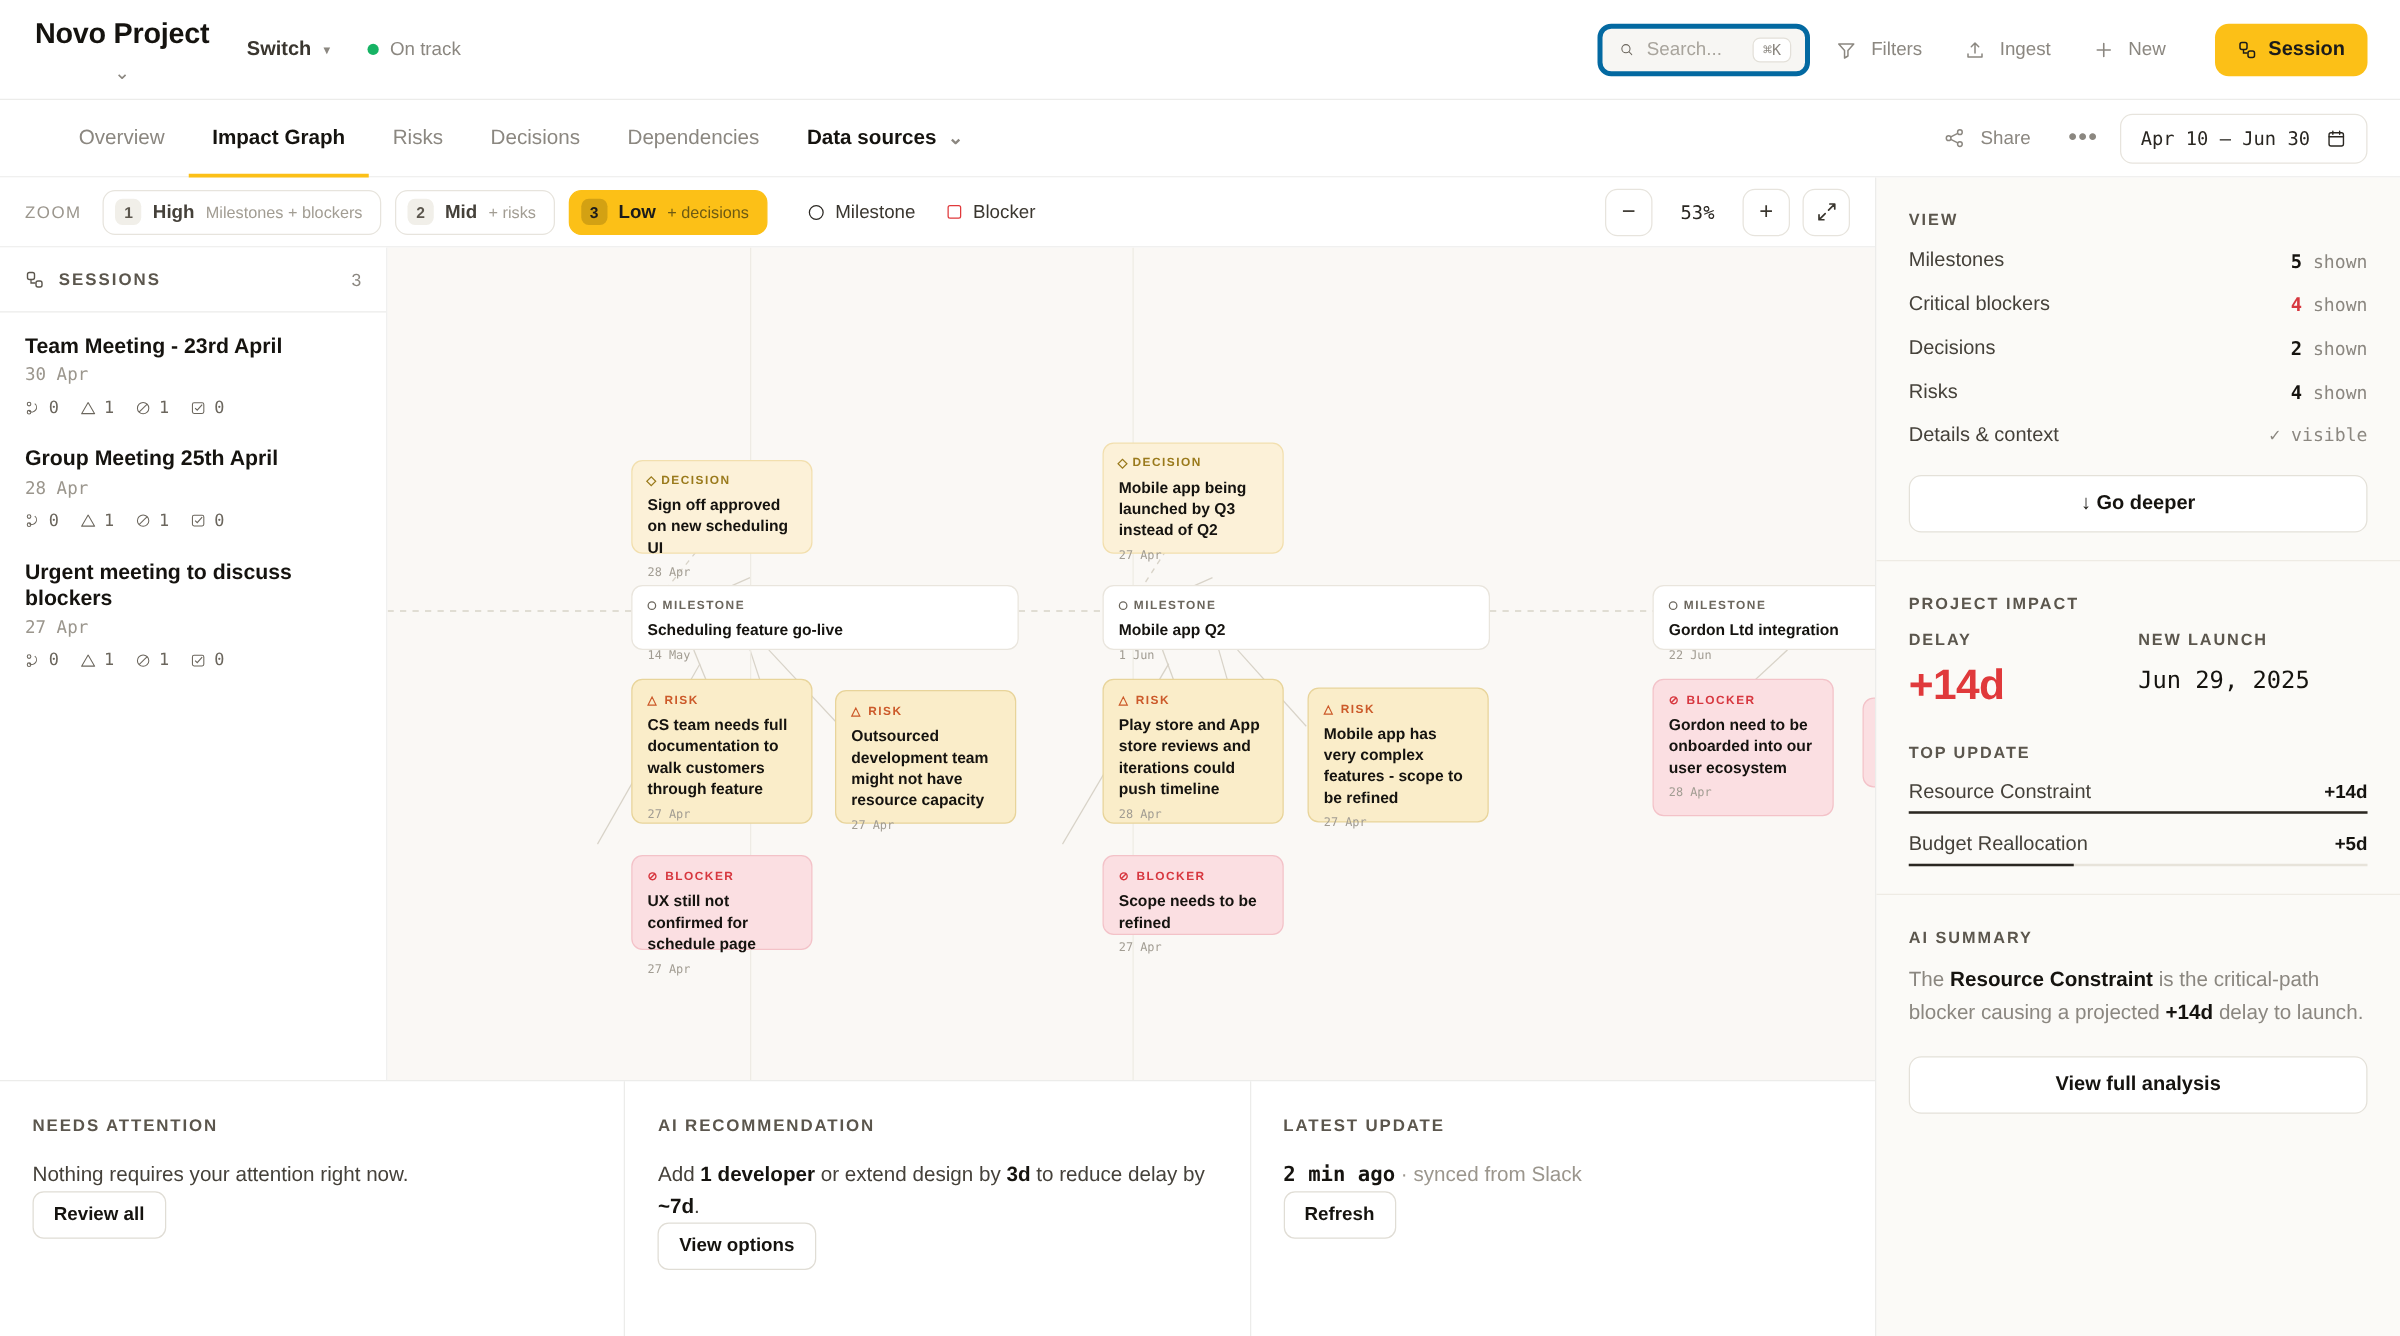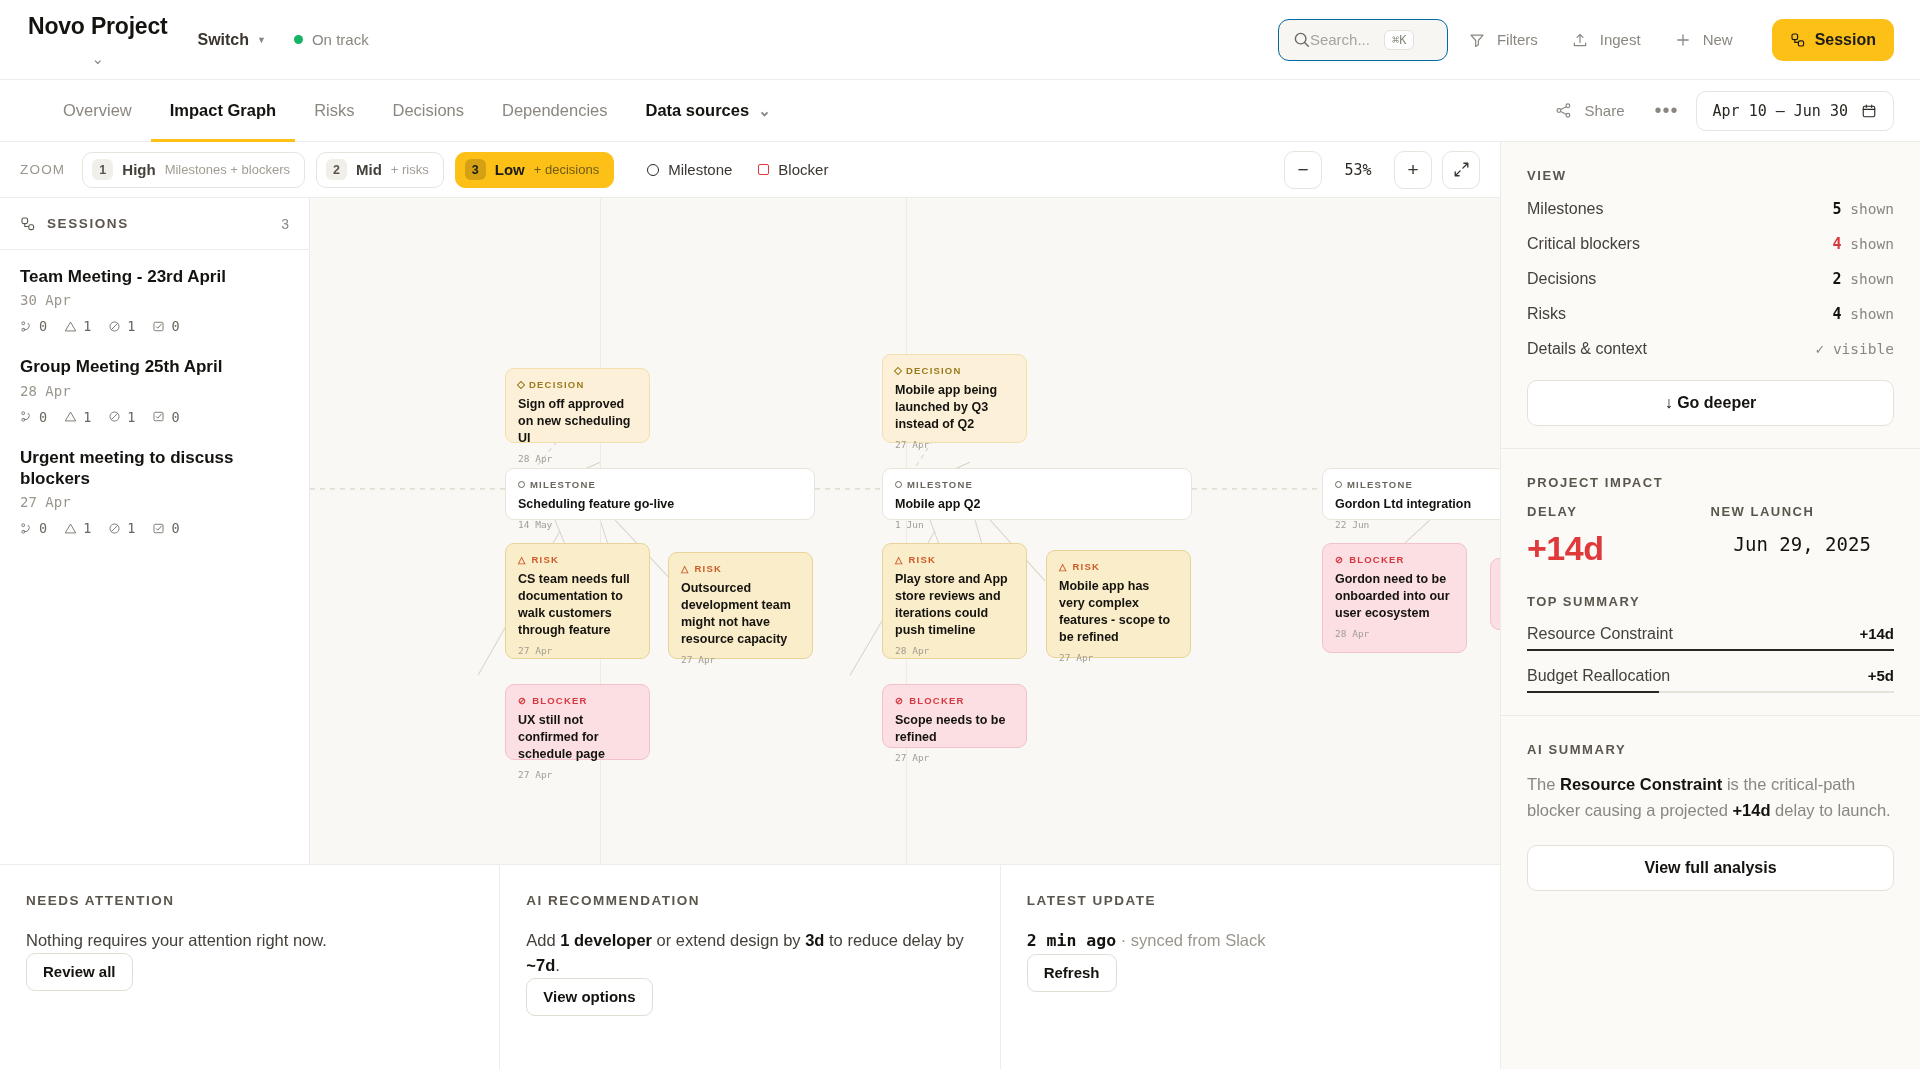--- a/index.html
+++ b/index.html
@@ -26,22 +26,22 @@
   .switch {
     display: flex; align-items: center; gap: 8px;
     margin-left: 30px; font-size: 16px; font-weight: 600; color: #3a362f;
   }
   .caret { font-size: 9px; color: #8b8780; }
   .status { display: flex; align-items: center; gap: 9px; margin-left: 28px; font-size: 15px; color: #8b8780; }
   .dot { width: 9px; height: 9px; border-radius: 50%; background: #16b364; display: inline-block; }
 
   .topbar-right { margin-left: auto; display: flex; align-items: center; gap: 8px; }
   .search {
-    display: flex; align-items: center; 
-    background: #f7f6f3; border: 1px solid #0369a1;
+    display: flex; align-items: center; gap: 11px;
+    background: #f7f6f3; border: 4px solid #0369a1;
     border-radius: 11px; height: 42px; width: 170px; padding: 0 11px 0 14px;
   }
   .search-input { border: none; background: transparent; outline: none;
     font-family: inherit; font-size: 15px; color: #4a463f; width: 74px; }
   .search-input::placeholder { color: #a8a49c; }
   .kbd {
     border: 1px solid #e3e0d9; border-radius: 6px; background: #fff;
     font-size: 12px; color: #8b8780; padding: 3px 7px; line-height: 1;
     font-family: "DejaVu Sans Mono", monospace;
   }
@@ -191,21 +191,21 @@
   .rval b.red { color: #d7373f; }
   .rbtn {
     margin-top: 22px; width: 100%; height: 46px; border: 1px solid #e4e1d9; border-radius: 10px;
     background: #fff; font-size: 16px; font-weight: 700; color: #15130f;
     font-family: inherit; cursor: pointer;
   }
   .impactgrid { display: flex; margin-top: 14px; }
   .impactcell { flex: 1; }
   .ihead { font-size: 13px; letter-spacing: 1.5px; color: #5b564d; font-weight: 600; }
   .ibig { font-size: 34px; font-weight: 700; color: #e0393b; margin-top: 10px; letter-spacing: -0.5px; }
-  .idate { font-size: 19px; color: #15130f; margin-top: 14px; font-family: "DejaVu Sans Mono", monospace; text-align: center; }
+  .idate { font-size: 19px; color: #15130f; margin-top: 14px; font-family: "DejaVu Sans Mono", monospace; }
   .toplabel { font-size: 13px; letter-spacing: 1.5px; color: #5b564d; font-weight: 600; margin-top: 26px; }
   .bar { margin-top: 16px; }
   .bar-row { display: flex; align-items: baseline; font-size: 16px; color: #45413a; }
   .bar-row .bv { margin-left: auto; font-weight: 700; color: #15130f; font-size: 15px; }
   .bar-track { height: 2px; background: #e7e3da; margin-top: 6px; position: relative; }
   .bar-fill { height: 2px; background: #2a2722; position: absolute; left: 0; top: 0; }
   .summary { font-size: 16.5px; color: #8b8780; line-height: 1.55; margin-top: 15px; }
   .summary b { color: #15130f; font-weight: 700; }
 </style>
 </head>
@@ -687,21 +687,21 @@
           <div class="impactcell">
             <div class="ihead">DELAY</div>
             <div class="ibig">+14d</div>
           </div>
           <div class="impactcell">
             <div class="ihead">NEW LAUNCH</div>
             <div class="idate">Jun 29, 2025</div>
           </div>
         </div>
 
-        <div class="toplabel">TOP SUMMARY</div>
+        <div class="toplabel">TOP UPDATE</div>
 
         <div class="bar">
           <div class="bar-row">
             <span>Resource Constraint</span>
             <span class="bv">+14d</span>
           </div>
           <div class="bar-track">
               <div class="bar-fill" style="width:100%"></div>
             </div>
         </div>

